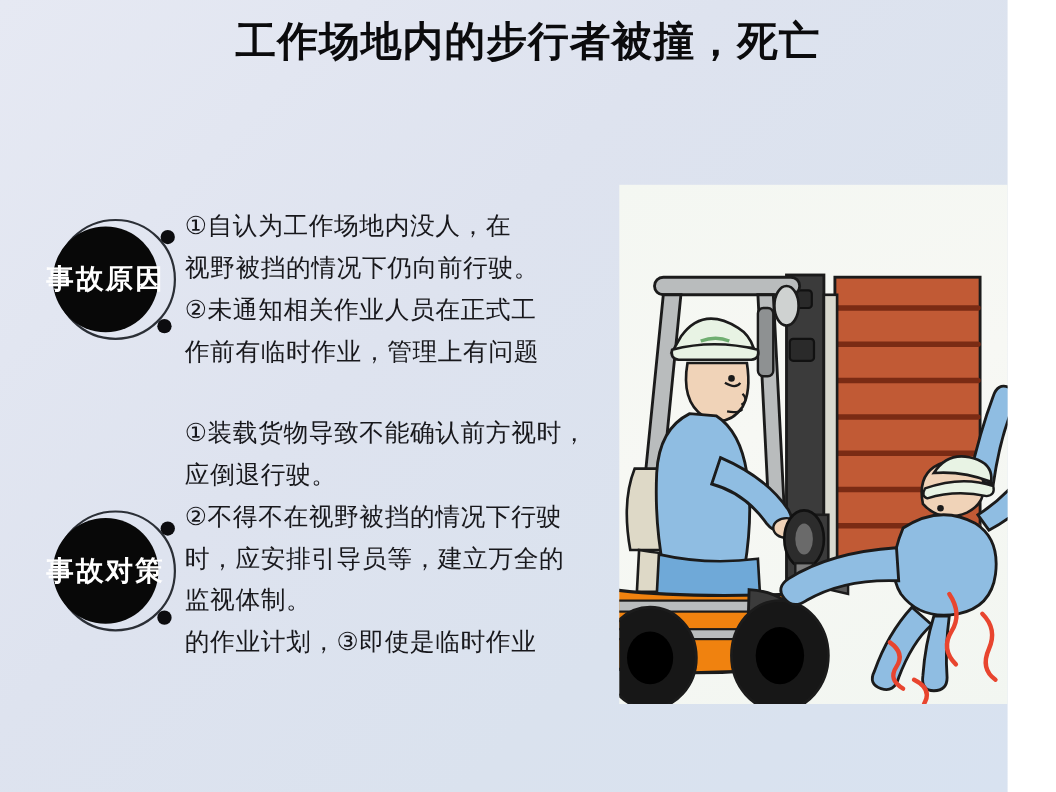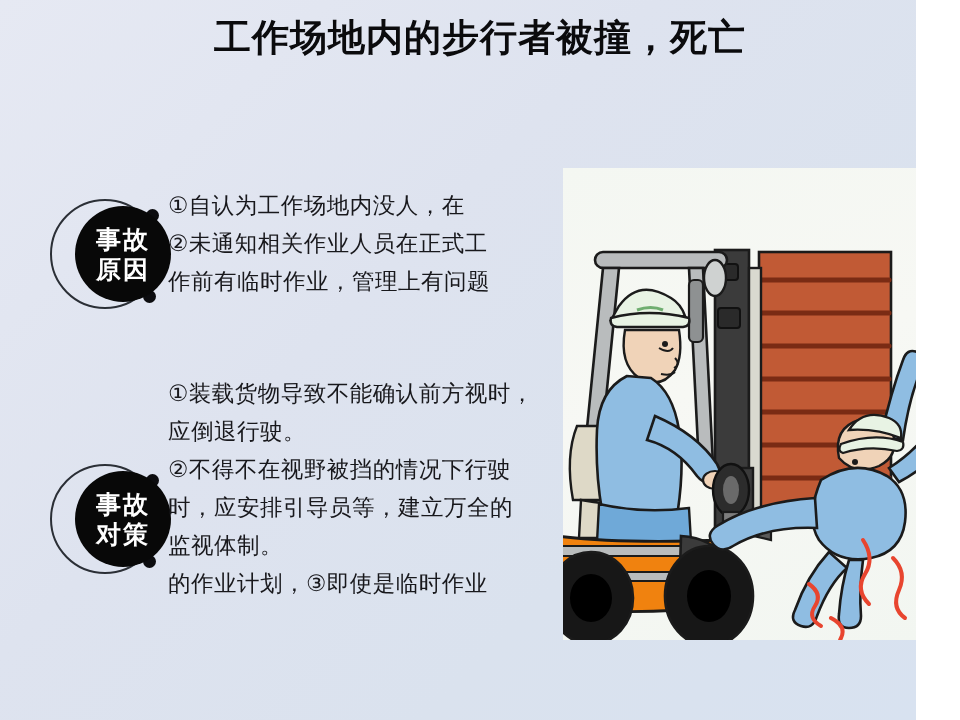--- a/index.html
+++ b/index.html
@@ -48,28 +48,28 @@
     top: 2px;
     width: 110px;
     height: 110px;
     border-radius: 50%;
     border: 2px solid #2b2f36;
     box-sizing: border-box;
     background: transparent;
   }
   .badge-disc {
     position: absolute;
-    left: 27px;
+    left: 0;
     top: 9px;
     width: 96px;
     height: 96px;
     border-radius: 50%;
     background: #080808;
     display: flex;
-    flex-direction: column;
+    flex-direction: row;
     align-items: center;
     justify-content: center;
   }
   .badge-line {
     color: #ffffff;
     font-size: 25px;
     font-weight: bold;
     line-height: 30px;
     letter-spacing: 2px;
     white-space: nowrap;
@@ -133,20 +133,21 @@
     <div class="badge-dot dot-tr"></div>
     <div class="badge-dot dot-br"></div>
     <div class="badge-disc">
       <div class="badge-line">事故</div>
       <div class="badge-line">对策</div>
     </div>
   </div>
 
   <div class="textblock" id="cause-text">
     <div class="tline">①自认为工作场地内没人，在</div>
+    <div class="tline">视野被挡的情况下仍向前行驶。</div>
     <div class="tline">②未通知相关作业人员在正式工</div>
     <div class="tline">作前有临时作业，管理上有问题</div>
   </div>
 
   <div class="textblock" id="measure-text">
     <div class="tline">①装载货物导致不能确认前方视时，</div>
     <div class="tline">应倒退行驶。</div>
     <div class="tline">②不得不在视野被挡的情况下行驶</div>
     <div class="tline">时，应安排引导员等，建立万全的</div>
     <div class="tline">监视体制。</div>

